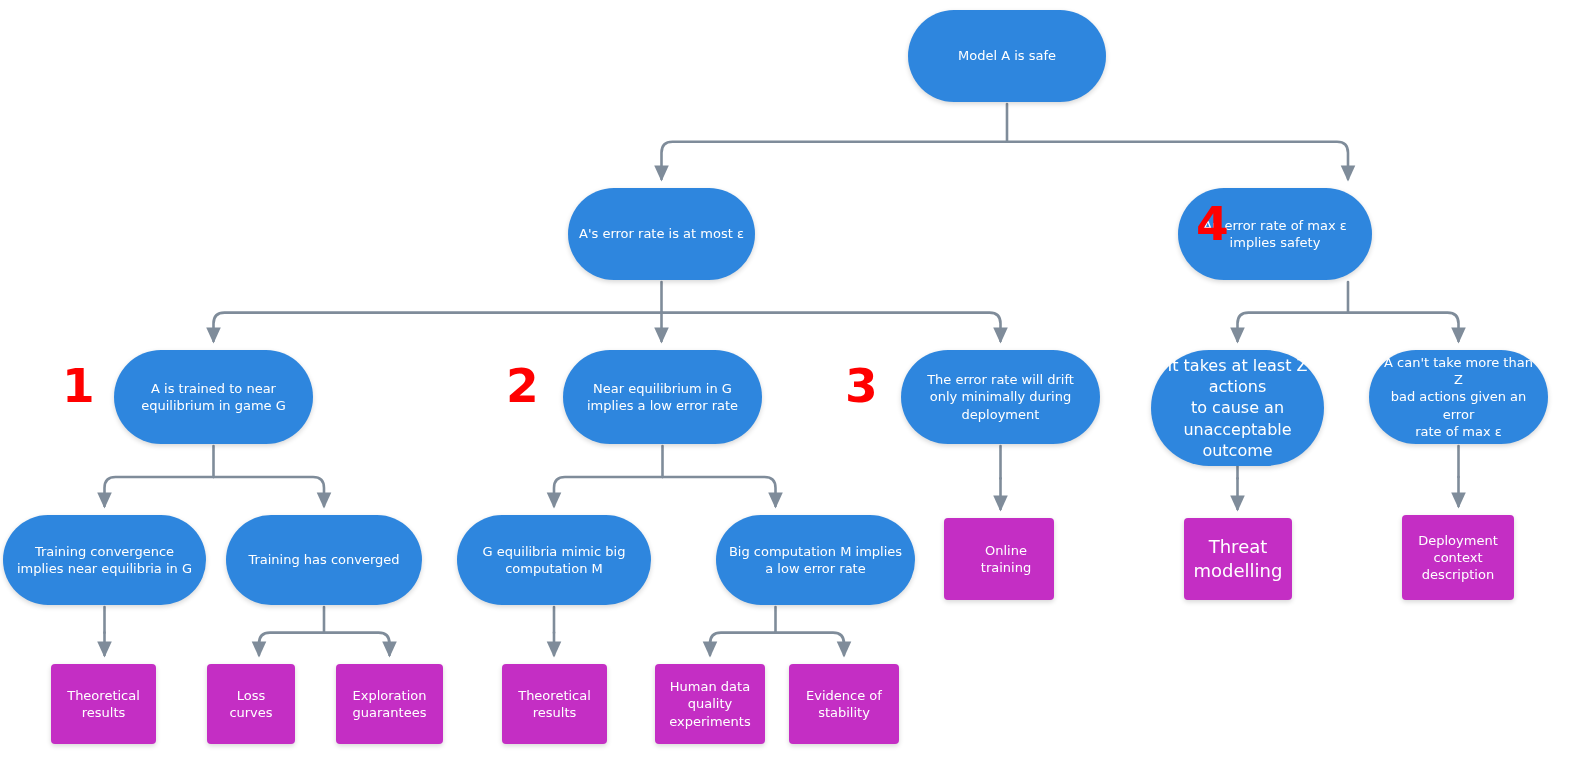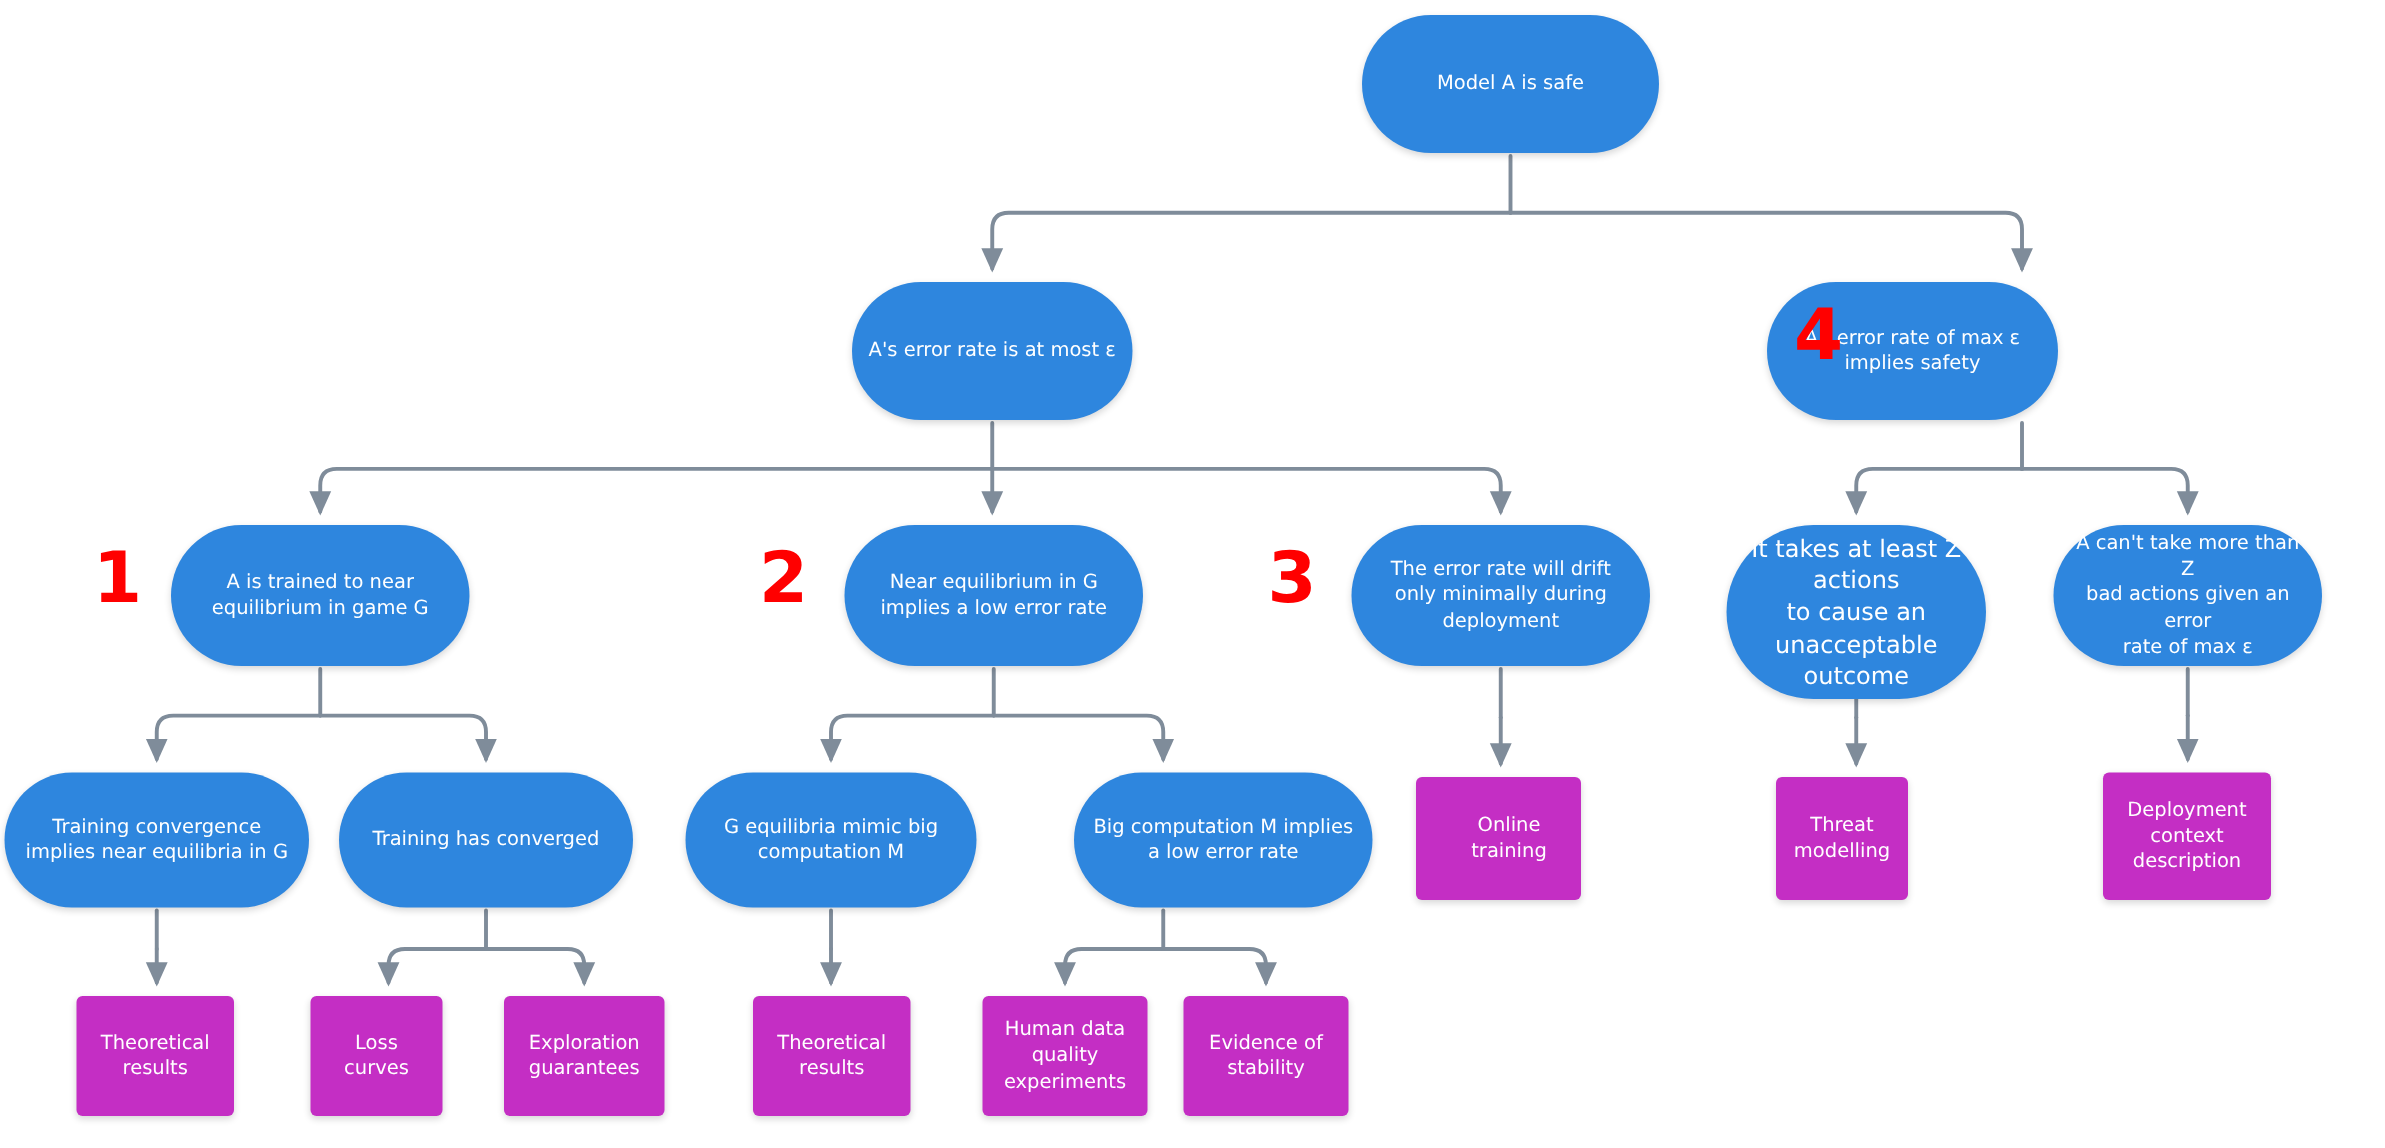--- a/index.html
+++ b/index.html
@@ -152,21 +152,21 @@
 computation M</span>
       </div>
       <div class="node claim" style="left: 716px; top: 515px; width: 199px; height: 90px; font-size: 13px; background: rgb(46, 134, 222);">
         <span class="node-label">Big computation M implies
 a low error rate</span>
       </div>
       <div class="node evidence" style="left: 944px; top: 518px; width: 110px; height: 82px; font-size: 13px; background: rgb(196, 46, 196); padding-left: 24px;">
         <span class="node-label">Online
 training</span>
       </div>
-      <div class="node evidence" style="left: 1184px; top: 518px; width: 88px; height: 82px; font-size: 13px; background: rgb(196, 46, 196);">
+      <div class="node evidence" style="left: 1184px; top: 518px; width: 108px; height: 82px; font-size: 18px; background: rgb(196, 46, 196);">
         <span class="node-label">Threat
 modelling</span>
       </div>
       <div class="node evidence" style="left: 1402px; top: 515px; width: 112px; height: 85px; font-size: 13px; background: rgb(196, 46, 196);">
         <span class="node-label">Deployment
 context
 description</span>
       </div>
       <div class="node evidence" style="left: 51px; top: 664px; width: 105px; height: 80px; font-size: 13px; background: rgb(196, 46, 196);">
         <span class="node-label">Theoretical

